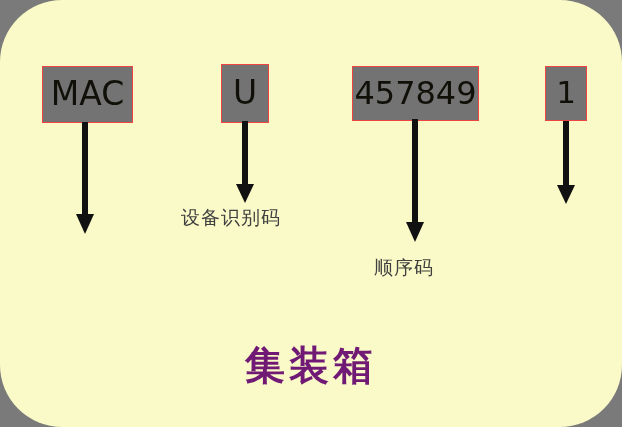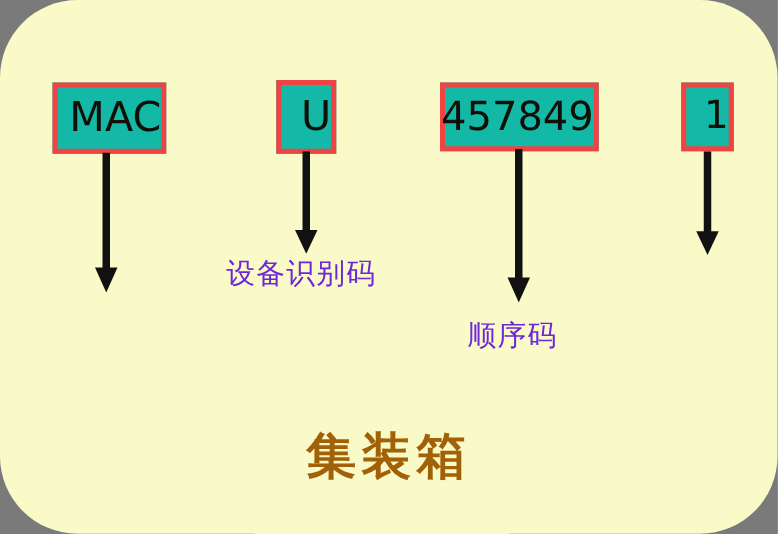--- a/index.html
+++ b/index.html
@@ -29,25 +29,25 @@
     height: 427px;
     background: #fafac8;
     border-radius: 62px;
     box-sizing: border-box;
   }
 
   
   .code-box {
     position: absolute;
     box-sizing: border-box;
-    background: #14b8a6;
-    border: 4px solid #ef4444;
+    background: #737373;
+    border: 1px solid #ef4444;
     display: flex;
     align-items: center;
-    justify-content: flex-end;
+    justify-content: center;
     color: #111008;
     font-family: "DejaVu Sans", "Liberation Sans", sans-serif;
     font-size: 34px;
     line-height: 1;
     letter-spacing: 0px;
   }
   .code-box .code-text {
     transform: translateY(-1px);
   }
 
@@ -71,41 +71,41 @@
   .arrow svg { display: block; }
 
   #arrow-owner    { left: 74px;  top: 122px; height: 112px; }
   #arrow-category { left: 234px; top: 121px; height: 82px; }
   #arrow-serial   { left: 404px; top: 119px; height: 123px; }
   #arrow-check    { left: 555px; top: 121px; height: 83px; }
 
   
   .caption {
     position: absolute;
-    color: #6d28d9;
+    color: #404040;
     font-family: "DejaVu Sans", "Liberation Sans", sans-serif;
-    font-size: 23px;
+    font-size: 19px;
     line-height: 1;
     white-space: nowrap;
     letter-spacing: 1px;
   }
 
   #cap-owner    { left: 42px;  top: 254px; }
   #cap-category { left: 181px; top: 208px; }
   #cap-serial   { left: 374px; top: 258px; }
   #cap-check    { left: 519px; top: 207px; }
 
   
   #footer-title {
     position: absolute;
     left: 0;
     top: 345px;
     width: 622px;
     text-align: center;
-    color: #a16207;
+    color: #701a75;
     font-family: "DejaVu Sans", "Liberation Sans", sans-serif;
     font-size: 40px;
     font-weight: bold;
     line-height: 1;
     letter-spacing: 4px;
   }
 </style>
 </head>
 <body>
 

